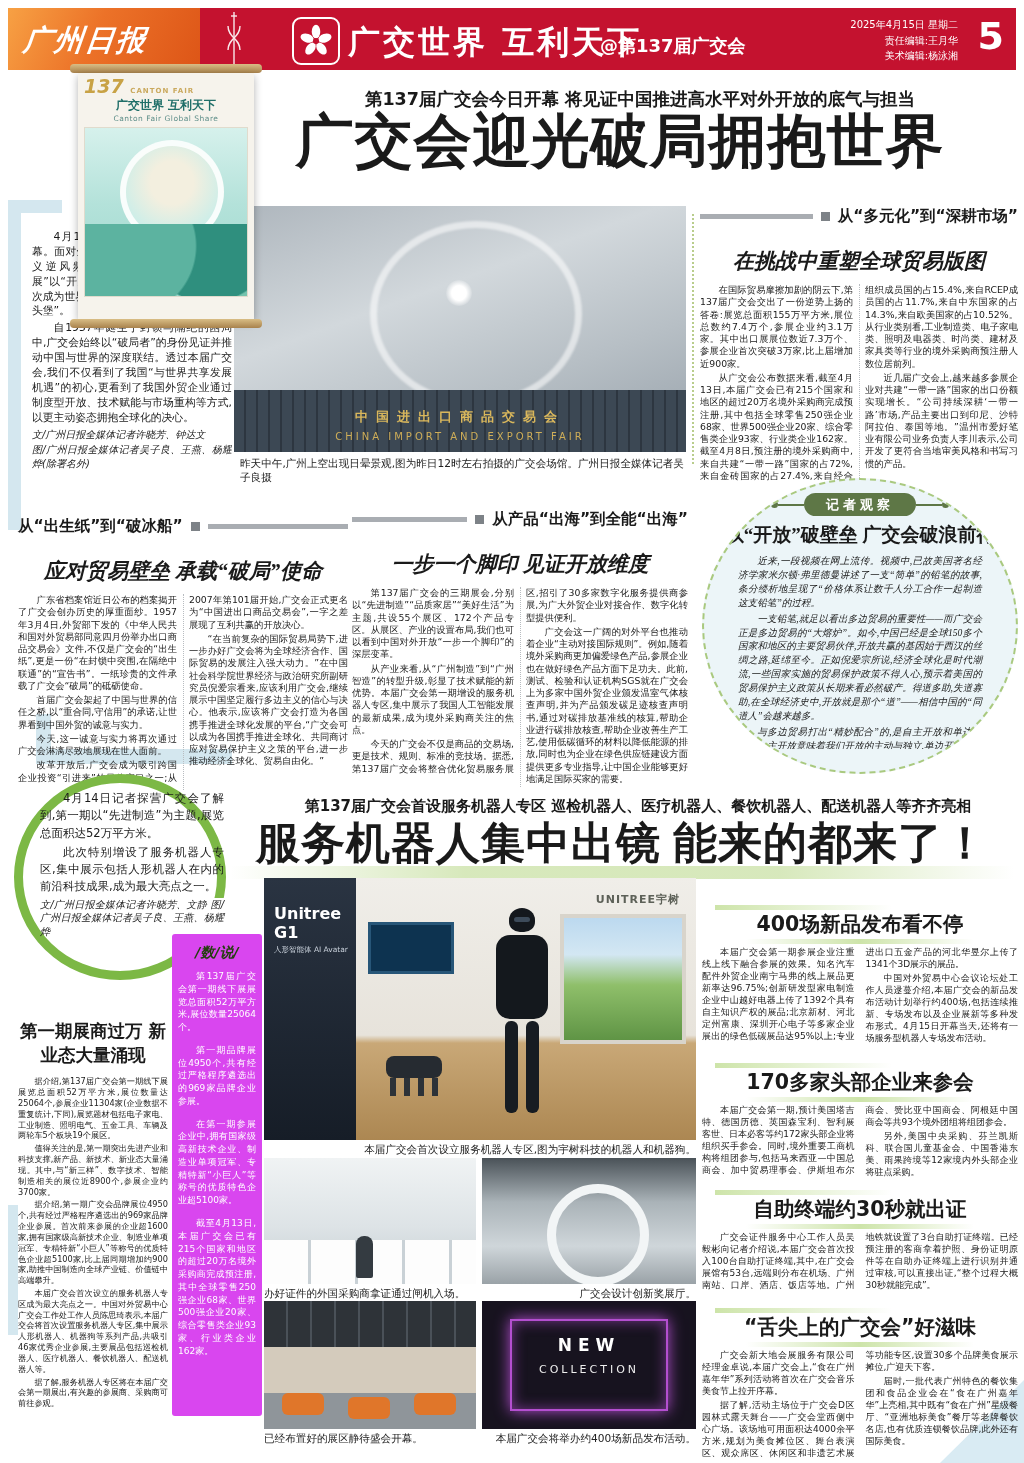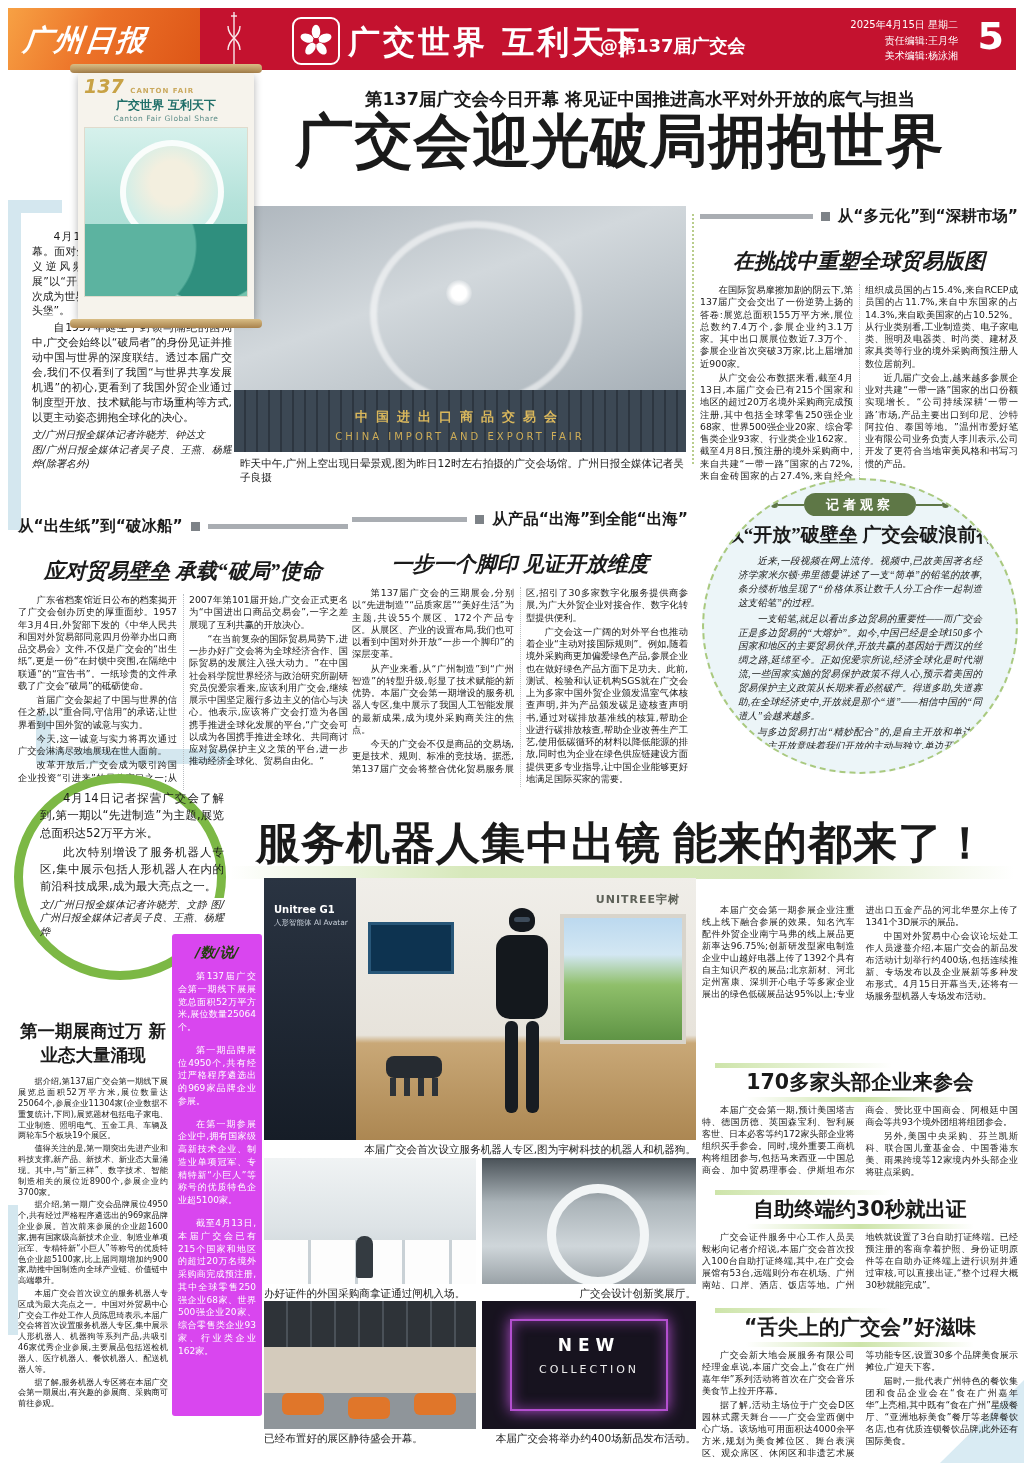--- a/index.html
+++ b/index.html
@@ -109,21 +109,21 @@
   .article1{left:18px;top:1020px;width:150px;}
   .a1-title{font-weight:700;font-size:17.5px;text-align:center;line-height:1.35;}
   .a1-body{margin-top:9px;font-size:8.2px;line-height:1.32;text-align:justify;height:386px;overflow:hidden;}
   .a1-body p{margin:0 0 2px;text-indent:2em;}
   
   .photo{overflow:hidden;}
   .photo-robot{left:264px;top:878px;width:432px;height:262px;z-index:1;
         background:linear-gradient(#f0eee9 0%,#e7e3db 60%,#c9a877 63%,#ac8752 100%);}
   .rp-panel{position:absolute;left:0;top:0;width:92px;height:100%;
         background:linear-gradient(#2a3442,#161d27);color:#fff;padding:26px 0 0 10px;box-sizing:border-box;}
-  .rp-g1{font-weight:700;font-size:10px;}
+  .rp-g1{font-weight:700;font-size:16px;}
   .rp-sub{font-size:7.5px;color:#c8d0da;margin-top:3px;}
   .rp-sign{position:absolute;right:16px;top:14px;color:#5d6158;font-weight:700;font-size:11px;letter-spacing:1px;}
   .rp-window{position:absolute;right:10px;top:36px;width:118px;height:122px;border:4px solid #d8d4cb;
         background:linear-gradient(#bcd9ef 0%,#d3e7f3 30%,#8fbf6a 55%,#5f9445 100%);}
   .rp-screen{position:absolute;left:104px;top:44px;width:86px;height:52px;background:#0d3350;border:3px solid #275678;
         color:#bfe08f;font-size:6.5px;padding:3px;box-sizing:border-box;}
   .rp-bot{position:absolute;left:226px;top:30px;width:64px;height:216px;}
   .rp-head{width:26px;height:24px;border-radius:50% 50% 42% 42%;background:#14181d;margin:0 auto;position:relative;}
   .rp-head::after{content:'';position:absolute;left:5px;top:9px;width:16px;height:5px;border-radius:3px;background:#3d4b5a;}
   .rp-torso{width:52px;height:84px;border-radius:14px;background:#14181d;margin:3px auto 0;}
@@ -317,20 +317,21 @@
   <div class="abs circle-gap"></div>
 
   <div class="abs robots-intro">
     <div>
         <p>4月14日记者探营广交会了解到,第一期以“先进制造”为主题,展览总面积达52万平方米。</p>
         <p>此次特别增设了服务机器人专区,集中展示包括人形机器人在内的前沿科技成果,成为最大亮点之一。</p>
       </div>
     <div class="byline">文/广州日报全媒体记者许晓芳、文静 图/广州日报全媒体记者吴子良、王燕、杨耀烨</div>
   </div>
 
+  <div class="abs kicker2">第137届广交会首设服务机器人专区 巡检机器人、医疗机器人、餐饮机器人、配送机器人等齐齐亮相</div>
   <div class="abs headline2-bar"></div>
   <div class="abs headline2">服务机器人集中出镜 能来的都来了！</div>
 
   <div class="abs shushuo">
     <div class="shushuo-label">/数/说/</div>
     <div class="shushuo-items">
         <p>第137届广交会第一期线下展展览总面积52万平方米,展位数量25064个。</p>
         <p>第一期品牌展位4950个,共有经过严格程序遴选出的969家品牌企业参展。</p>
         <p>在第一期参展企业中,拥有国家级高新技术企业、制造业单项冠军、专精特新“小巨人”等称号的优质特色企业超5100家。</p>
         <p>截至4月13日,本届广交会已有215个国家和地区的超过20万名境外采购商完成预注册,其中全球零售250强企业68家、世界500强企业20家、综合零售类企业93家、行业类企业162家。</p>
@@ -394,20 +395,21 @@
   </div>
   <div class="abs photo-new photo">
     <div class="neon-frame"></div>
     <div class="new-txt">NEW</div>
     <div class="coll-txt">COLLECTION</div>
   </div>
   <div class="abs caption cap-booth">已经布置好的展区静待盛会开幕。</div>
   <div class="abs caption cap-new">本届广交会将举办约400场新品发布活动。</div>
 
   <div class="abs rart a2">
+    <div class="r-title">400场新品发布看不停</div>
     <div class="r-body">
         <p>本届广交会第一期参展企业注重线上线下融合参展的效果。知名汽车配件外贸企业南宁马弗的线上展品更新率达96.75%;创新研发型家电制造企业中山越好电器上传了1392个具有自主知识产权的展品;北京新材、河北定州富康、深圳开心电子等多家企业展出的绿色低碳展品达95%以上;专业进出口五金产品的河北华昱尔上传了1341个3D展示的展品。</p>
         <p>中国对外贸易中心会议论坛处工作人员逯蔓介绍,本届广交会的新品发布活动计划举行约400场,包括连续推新、专场发布以及企业展新等多种发布形式。4月15日开幕当天,还将有一场服务型机器人专场发布活动。</p>
       </div>
   </div>
   <div class="abs rart a3">
     <div class="r-title">170多家头部企业来参会</div>
     <div class="r-body">
         <p>本届广交会第一期,预计美国塔吉特、德国历德、英国森宝利、智利展客世、日本必客等约172家头部企业将组织买手参会。同时,境外重要工商机构将组团参与,包括马来西亚—中国总商会、加中贸易理事会、伊斯坦布尔商会、赞比亚中国商会、阿根廷中国商会等共93个境外团组将组团参会。</p>
         <p>另外,美国中央采购、芬兰凯斯科、联合国儿童基金会、中国香港东美、雨果跨境等12家境内外头部企业将驻点采购。</p>

